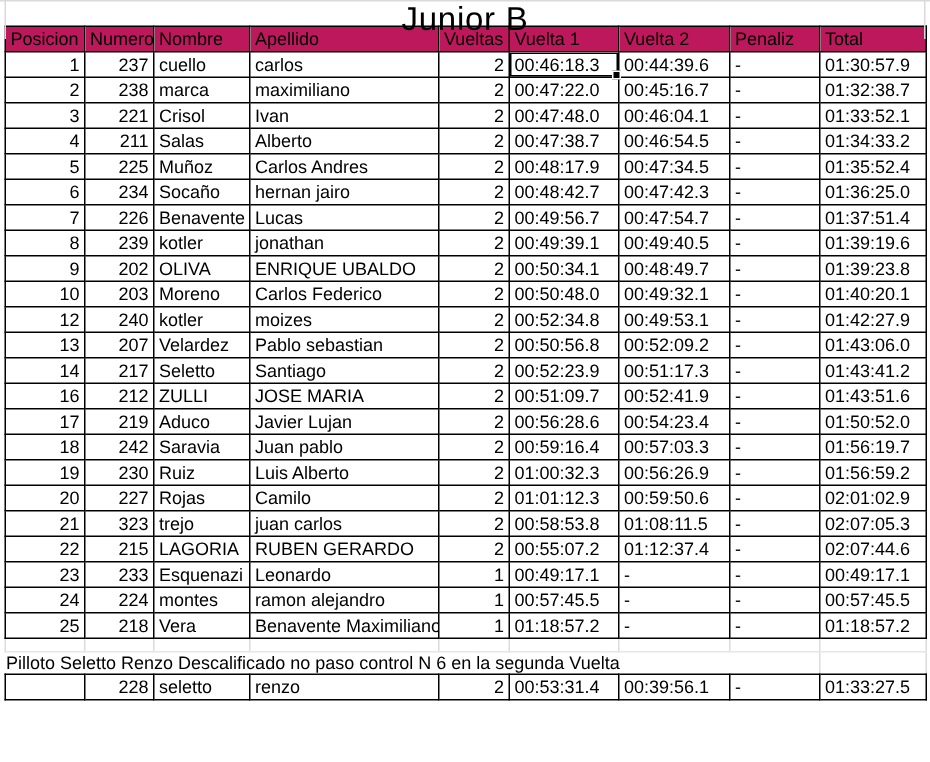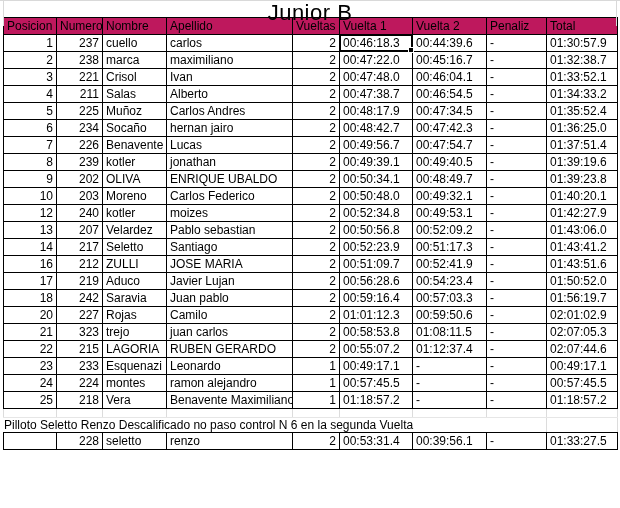--- a/index.html
+++ b/index.html
@@ -272,20 +272,31 @@
           <td class="al-r">242</td>
           <td class="al-l">Saravia</td>
           <td class="al-l">Juan pablo</td>
           <td class="al-r">2</td>
           <td class="al-l">00:59:16.4</td>
           <td class="al-l">00:57:03.3</td>
           <td class="al-l">-</td>
           <td class="al-l">01:56:19.7</td>
         </tr>
         <tr>
+          <td class="al-r">19</td>
+          <td class="al-r">230</td>
+          <td class="al-l">Ruiz</td>
+          <td class="al-l">Luis Alberto</td>
+          <td class="al-r">2</td>
+          <td class="al-l">01:00:32.3</td>
+          <td class="al-l">00:56:26.9</td>
+          <td class="al-l">-</td>
+          <td class="al-l">01:56:59.2</td>
+        </tr>
+        <tr>
           <td class="al-r">20</td>
           <td class="al-r">227</td>
           <td class="al-l">Rojas</td>
           <td class="al-l">Camilo</td>
           <td class="al-r">2</td>
           <td class="al-l">01:01:12.3</td>
           <td class="al-l">00:59:50.6</td>
           <td class="al-l">-</td>
           <td class="al-l">02:01:02.9</td>
         </tr>

